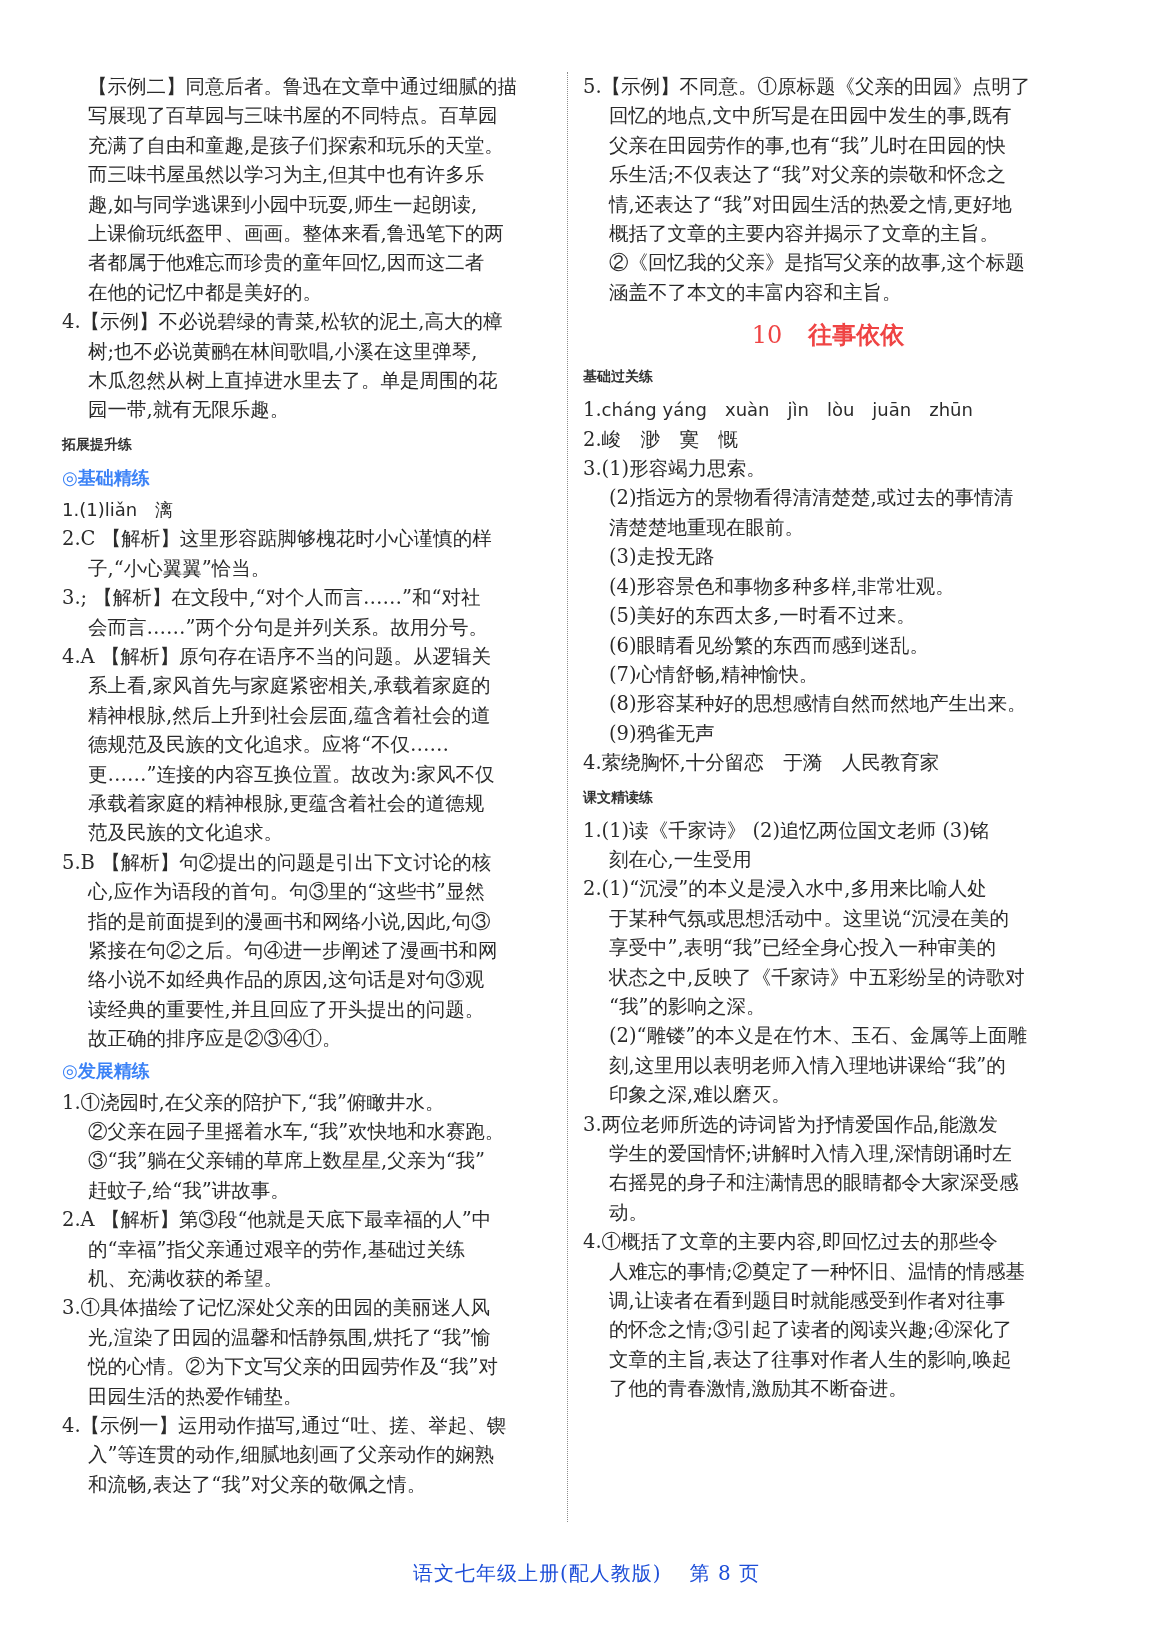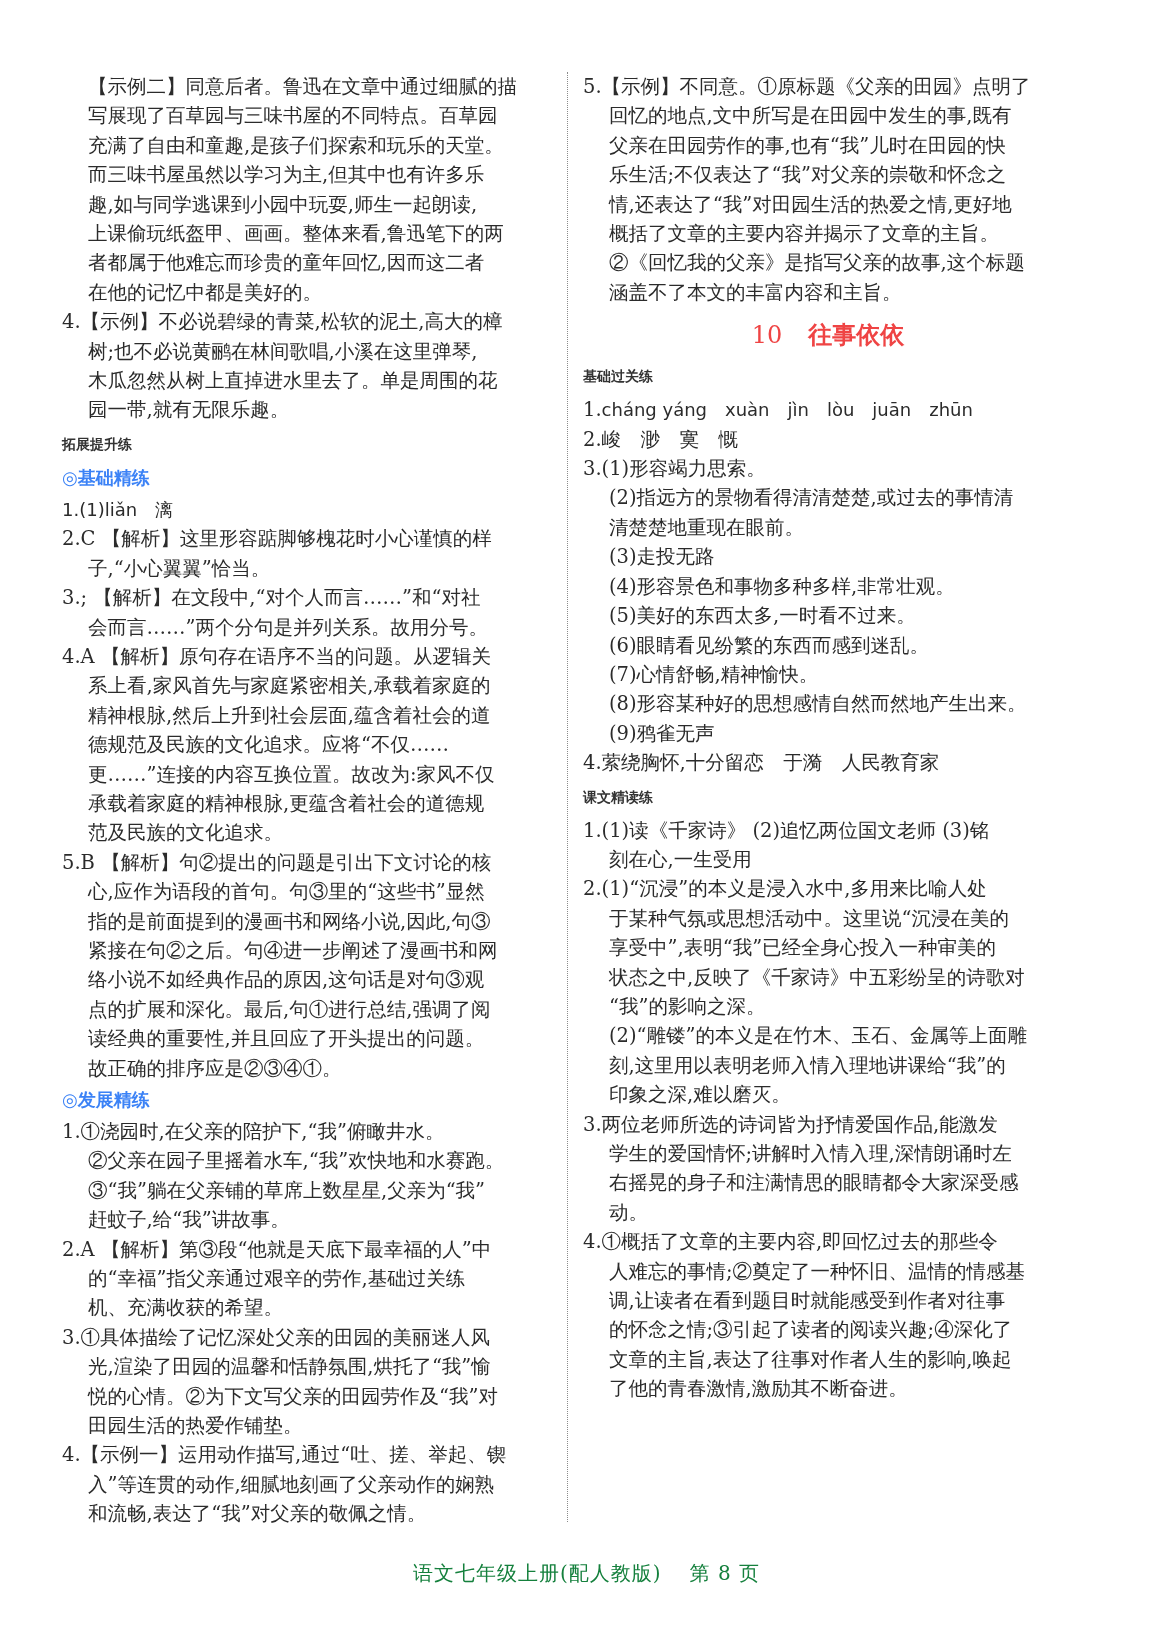--- a/index.html
+++ b/index.html
@@ -34,21 +34,21 @@
   .lesson-title {
     text-align: center; font-size: 24px; line-height: 40px; margin: 8px 0 6px 0;
     color: #ef4444;
   }
   .lesson-title .num { font-family: "DejaVu Serif", serif; margin-right: 26px; }
   .lesson-title .name { font-family: "DejaVu Sans", sans-serif; font-weight: bold; }
   .pinyin { font-family: "DejaVu Sans", "Liberation Sans", sans-serif; font-size: 18px; }
   .item { }
   .footer {
     position: absolute; top: 1560px; left: 0; width: 1173px; text-align: center;
-    font-size: 20px; color: #15803d; letter-spacing: 1px;
+    font-size: 20px; color: #1d4ed8; letter-spacing: 1px;
   }
   .footer .pg { margin-left: 28px; }
 </style>
 </head>
 <body>
 
 <div class="page">
 
   <div class="col col-left">
     <div class="indent">
@@ -92,21 +92,20 @@
       <div class="line indent">更……”连接的内容互换位置。故改为:家风不仅</div>
       <div class="line indent">承载着家庭的精神根脉,更蕴含着社会的道德规</div>
       <div class="line indent">范及民族的文化追求。</div>
     </div>
     <div class="item">
       <div class="line">5.B 【解析】句②提出的问题是引出下文讨论的核</div>
       <div class="line indent">心,应作为语段的首句。句③里的“这些书”显然</div>
       <div class="line indent">指的是前面提到的漫画书和网络小说,因此,句③</div>
       <div class="line indent">紧接在句②之后。句④进一步阐述了漫画书和网</div>
       <div class="line indent">络小说不如经典作品的原因,这句话是对句③观</div>
-      <div class="line indent">点的扩展和深化。最后,句①进行总结,强调了阅</div>
       <div class="line indent">读经典的重要性,并且回应了开头提出的问题。</div>
       <div class="line indent">故正确的排序应是②③④①。</div>
     </div>
 
     <div class="sub-heading">◎发展精练</div>
     <div class="item">
       <div class="line">1.①浇园时,在父亲的陪护下,“我”俯瞰井水。</div>
       <div class="line indent">②父亲在园子里摇着水车,“我”欢快地和水赛跑。</div>
       <div class="line indent">③“我”躺在父亲铺的草席上数星星,父亲为“我”</div>
       <div class="line indent">赶蚊子,给“我”讲故事。</div>

